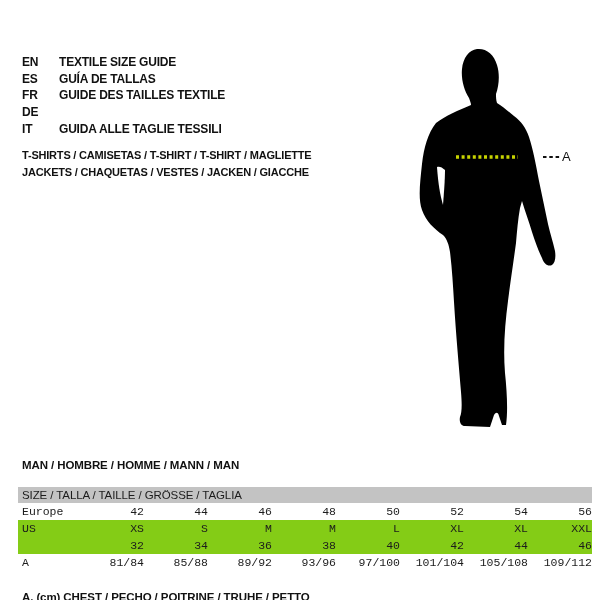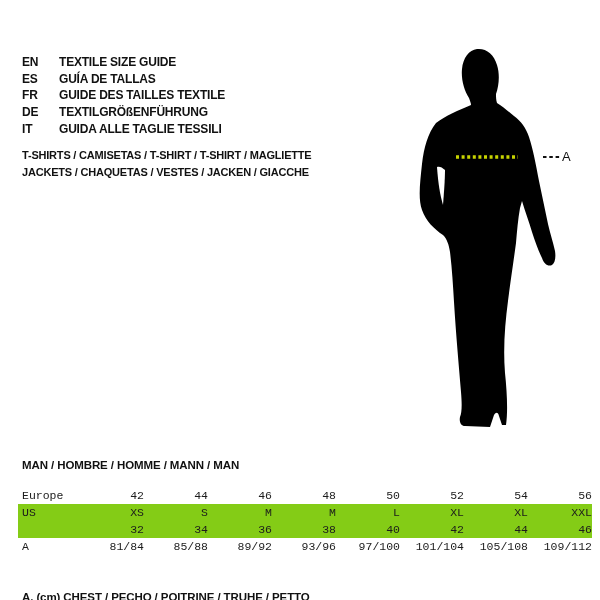--- a/index.html
+++ b/index.html
@@ -44,21 +44,20 @@
     <div class="lang-row">
       <span class="lang-code">ES</span>
       <span>GUÍA DE TALLAS</span>
     </div>
     <div class="lang-row">
       <span class="lang-code">FR</span>
       <span>GUIDE DES TAILLES TEXTILE</span>
     </div>
     <div class="lang-row">
       <span class="lang-code">DE</span>
-      <span>TEXTILGRÖßENFÜHRUNG</span>
     </div>
     <div class="lang-row">
       <span class="lang-code">IT</span>
       <span>GUIDA ALLE TAGLIE TESSILI</span>
     </div>
   </div>
 
   <div class="cats">
     <div>T-SHIRTS / CAMISETAS / T-SHIRT / T-SHIRT / MAGLIETTE</div>
     <div>JACKETS / CHAQUETAS / VESTES / JACKEN / GIACCHE</div>
@@ -102,20 +101,21 @@
          C 494 14 486 8 477 9 Z"></path>
     <path fill="#fff" d="M 437 127 C 438 142 440 155 443 165 C 444 152 445 139 445 130 C 442 127 439 126 437 127 Z"></path>
     <line x1="456" y1="117" x2="518" y2="117" stroke="#c8d400" stroke-width="3.5" stroke-dasharray="3 2.6"></line>
     <line x1="543" y1="117" x2="561" y2="117" stroke="#111" stroke-width="2" stroke-dasharray="3.5 2.8"></line>
   </svg>
   <span class="measure-label">A</span>
 
   <div class="section-title">MAN / HOMBRE / HOMME / MANN / MAN</div>
 
   <div class="size-table">
+    <div class="t-header">SIZE / TALLA / TAILLE / GRÖSSE / TAGLIA</div>
 
     <div class="t-row">
       <span class="lbl">Europe</span>
       <span class="val">42</span>
       <span class="val">44</span>
       <span class="val">46</span>
       <span class="val">48</span>
       <span class="val">50</span>
       <span class="val">52</span>
       <span class="val">54</span>

